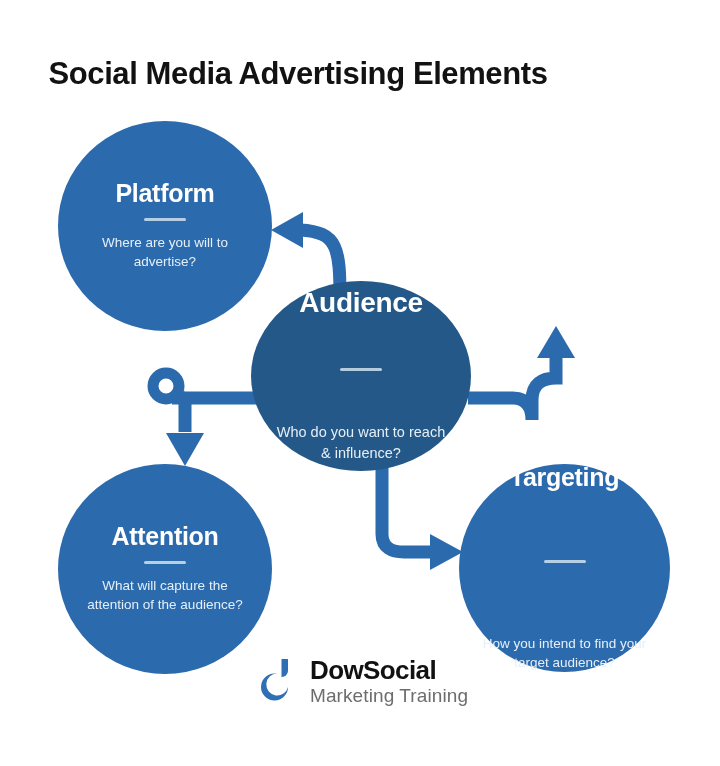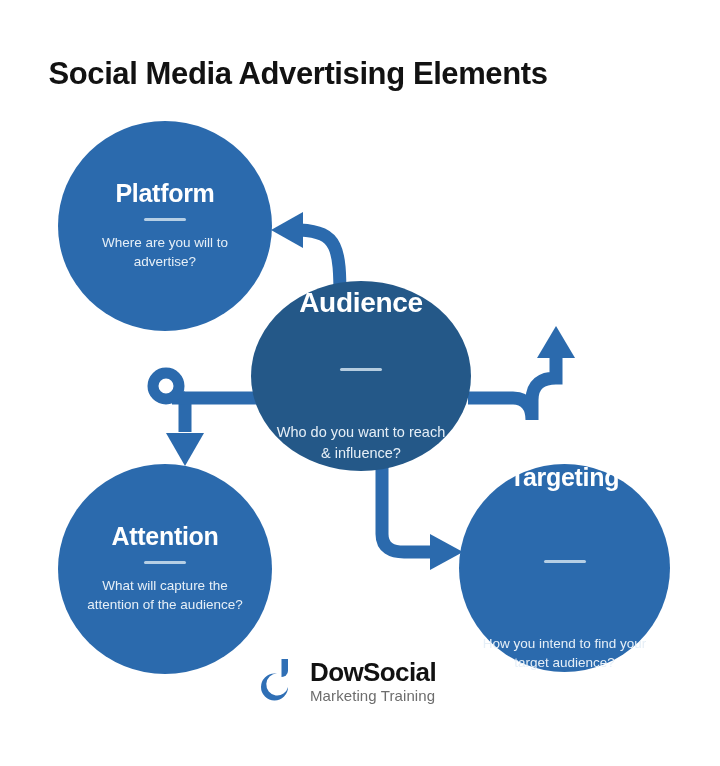--- a/index.html
+++ b/index.html
@@ -104,21 +104,21 @@
   #logo-mark { width: 44px; height: 48px; flex: 0 0 44px; }
   .logo-text { display: flex; flex-direction: column; justify-content: center; }
   .logo-name {
     font-size: 26px;
     font-weight: 700;
     letter-spacing: -0.6px;
     color: #111111;
     line-height: 1.0;
   }
   .logo-tag {
-    font-size: 15px;
+    font-size: 19px;
     font-weight: 400;
     color: #6d6d6d;
     letter-spacing: 0.1px;
     margin-top: 3px;
     line-height: 1.0;
   }
 </style>
 </head>
 <body>
 

